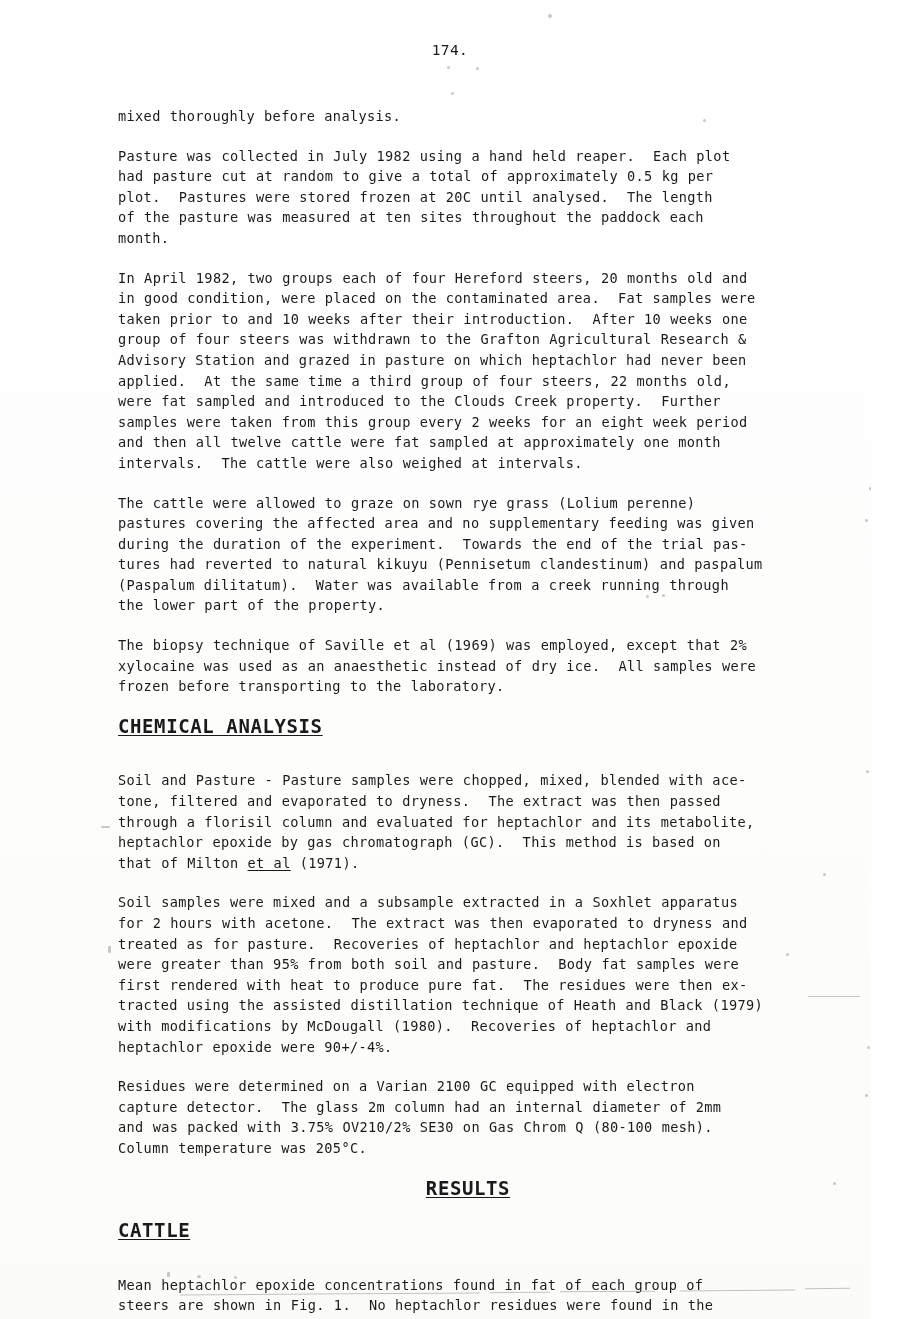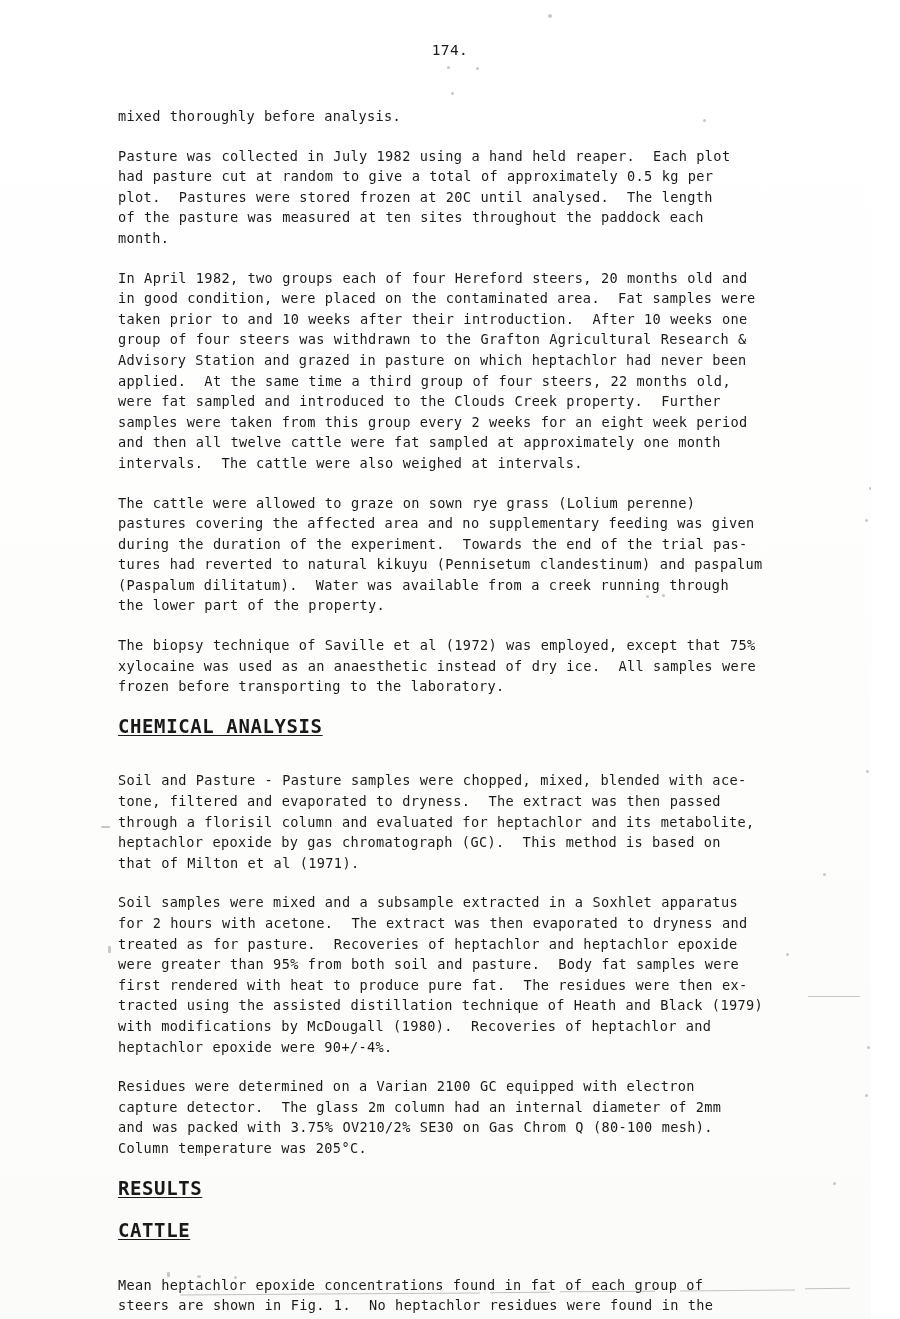--- a/index.html
+++ b/index.html
@@ -55,22 +55,22 @@
     margin: 0 0 18px 0;
     font-size: 19px;
     line-height: 20.6px;
     letter-spacing: 0.6px;
     font-weight: bold;
     text-decoration: underline;
     text-underline-offset: 2px;
     display: inline-block;
   }
   .heading-wrap { margin: 0 0 4px 0; }
-  .heading-wrap.spaced { margin-top: 10px; }
-  .u { text-underline-offset: 2px; }
+  .heading-wrap.spaced { margin-top: 10px; text-align: center; }
+  .u { text-decoration: underline; text-underline-offset: 2px; }
 
   
   .speck {
     position: absolute;
     background: #9a9a9a;
     border-radius: 50%;
     z-index: 3;
     opacity: 0.55;
   }
   .edge-artifact {
@@ -117,21 +117,21 @@
 and then all twelve cattle were fat sampled at approximately one month
 intervals.  The cattle were also weighed at intervals.</p>
 
       <p class="para">The cattle were allowed to graze on sown rye grass (Lolium perenne)
 pastures covering the affected area and no supplementary feeding was given
 during the duration of the experiment.  Towards the end of the trial pas-
 tures had reverted to natural kikuyu (Pennisetum clandestinum) and paspalum
 (Paspalum dilitatum).  Water was available from a creek running through
 the lower part of the property.</p>
 
-      <p class="para">The biopsy technique of Saville et al (1972) was employed, except that 75%
+      <p class="para">The biopsy technique of Saville et al (1969) was employed, except that 2%
 xylocaine was used as an anaesthetic instead of dry ice.  All samples were
 frozen before transporting to the laboratory.</p>
 
       <div class="heading-wrap">
         <h2 class="heading">CHEMICAL ANALYSIS</h2>
       </div>
 
       <p class="para"><span>Soil and Pasture - Pasture samples were chopped, mixed, blended with ace-
 tone, filtered and evaporated to dryness.  The extract was then passed
 through a florisil column and evaluated for heptachlor and its metabolite,

